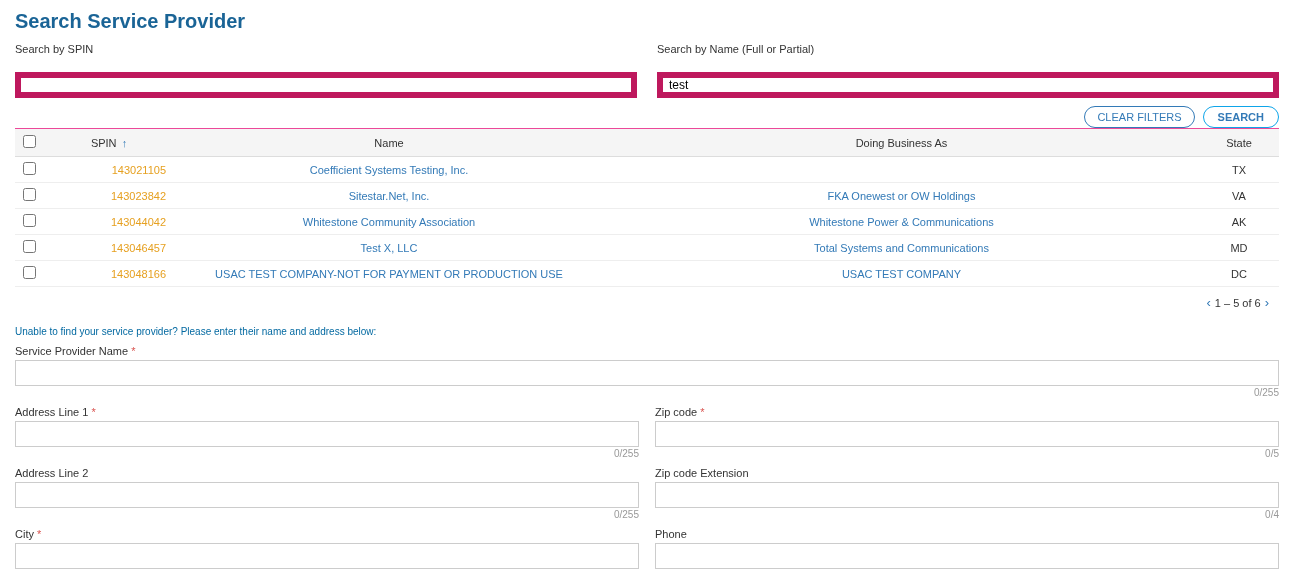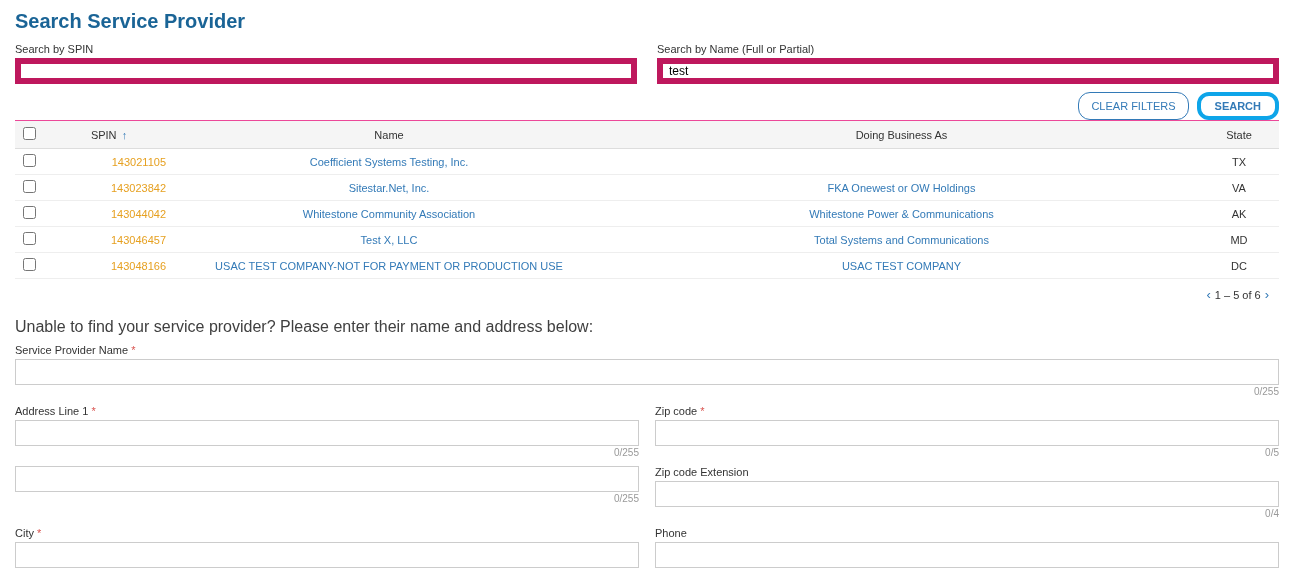--- a/index.html
+++ b/index.html
@@ -2,46 +2,46 @@
 <html><head>
   <meta charset="utf-8">
   <style>
     * { box-sizing: border-box; margin: 0; padding: 0; }
     body { font-family: Arial, sans-serif; font-size: 12px; color: #333; background: #fff; padding: 10px 15px; }
 
     .page-title { color: #1a6496; font-size: 20px; font-weight: bold; margin-bottom: 10px; }
 
     .search-section { display: flex; gap: 20px; margin-bottom: 8px; }
     .search-field { flex: 1; }
-    .search-field label { display: block; font-size: 11px; margin-bottom: 3px; color: #333; }
+    .search-field label { display: block; font-size: 11px; margin-bottom: 17px; color: #333; }
     .search-field input { width: 100%; border: 6px solid #be185d; padding: 4px 6px; font-size: 12px; height: 26px; }
 
     .btn-row { display: flex; justify-content: flex-end; gap: 8px; }
     .btn-clear { background: #fff; border: 1px solid #337ab7; color: #337ab7; padding: 4px 12px; font-size: 11px; cursor: pointer; border-radius: 12px; }
-    .btn-search { background: #fff; border: 4px solid #0ea5e9; color: #337ab7; padding: 4px 14px; font-size: 11px; cursor: pointer; border-radius: 12px; font-weight: bold; }
+    .btn-search { background: #fff; border: 1px solid #0ea5e9; color: #337ab7; padding: 4px 14px; font-size: 11px; cursor: pointer; border-radius: 12px; font-weight: bold; }
 
     .results-table { width: 100%; border-collapse: collapse; margin-bottom: 4px; }
     .results-table th { background: #f5f5f5; border-top: 1px solid #ec4899; border-bottom: 1px solid #ddd; padding: 6px 8px; text-align: center; font-size: 11px; font-weight: normal; color: #333; }
     .results-table th.spin-col { width: 130px; }
     .results-table th.name-col { width: 430px; }
     .results-table th.dba-col { }
     .results-table th.state-col { width: 80px; }
     .results-table td { border-bottom: 1px solid #eee; padding: 5px 8px; text-align: center; font-size: 11px; }
     .results-table td.spin-val { color: #e6a020; text-align: right; }
     .results-table td.name-val { color: #337ab7; }
     .results-table td.dba-val { color: #337ab7; }
     .check-col { width: 28px; }
 
     .sort-icon { color: #337ab7; margin-left: 2px; }
 
     .pagination { display: flex; justify-content: flex-end; align-items: center; font-size: 11px; padding: 4px 6px; color: #333; }
     .pagination .arrow { color: #337ab7; cursor: pointer; margin: 0 4px; font-size: 13px; }
 
     .unable-section { margin-top: 12px; }
-    .unable-text { font-size: 16px; color: #404040; margin-bottom: 8px; }
+    .unable-text { font-size: 10px; color: #0369a1; margin-bottom: 8px; }
     .required { color: #d9534f; }
 
     .form-row { display: flex; gap: 16px; margin-bottom: 8px; }
     .form-field { flex: 1; }
     .form-field label { display: block; font-size: 11px; margin-bottom: 3px; color: #333; font-weight: normal; }
     .form-field input, .form-field select {
       width: 100%; border: 1px solid #ccc; padding: 4px 6px; font-size: 11px; height: 26px;
     }
     .char-count { font-size: 10px; color: #999; text-align: right; margin-top: 1px; }
 
@@ -163,20 +163,21 @@
       <label>
         <span>Zip code</span><span class="required"> *</span>
       </label>
       <input type="text" style="">
       <div class="char-count">0/5</div>
     </div>
   </div>
 
   <div class="form-row">
     <div class="form-field">
+      <label>Address Line 2</label>
       <input type="text" style="">
       <div class="char-count">0/255</div>
     </div>
     <div class="form-field">
       <label>Zip code Extension</label>
       <input type="text" style="">
       <div class="char-count">0/4</div>
     </div>
   </div>
 

